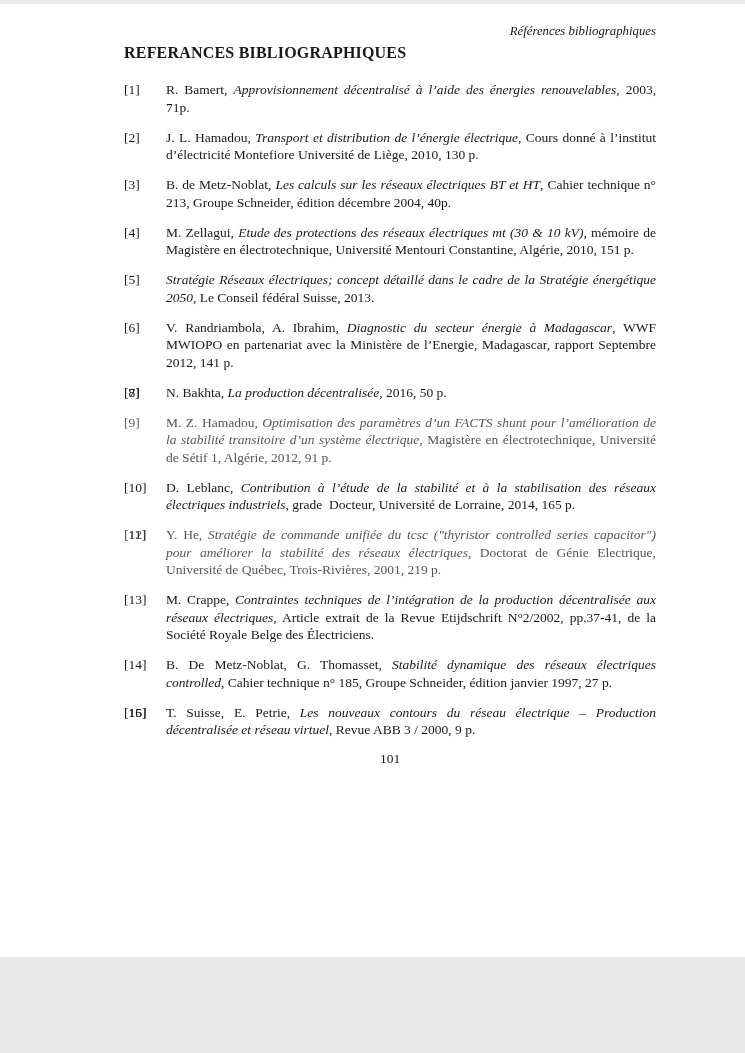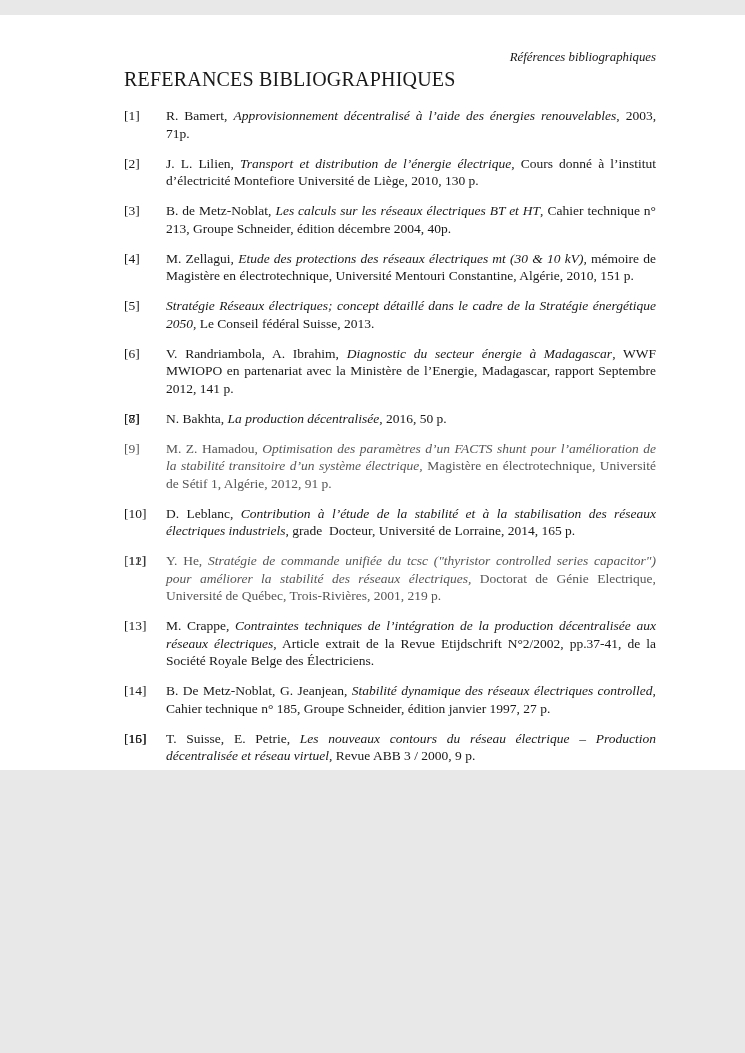--- a/index.html
+++ b/index.html
@@ -1,27 +1,27 @@
 <!DOCTYPE html>
 <html><head>
 <meta charset="utf-8">
 <style>
   html,body{margin:0;padding:0;background:#e8e8e8;}
   .page{
-    width:745px;height:755px;background:#ffffff;margin:15px auto;
+    width:745px;height:953px;background:#ffffff;margin:4px auto;
     font-family:"Liberation Serif","DejaVu Serif",serif;color:#181818;
-    box-sizing:border-box;padding:35px 89px 0 124px;position:relative;
+    box-sizing:border-box;padding:20px 89px 0 124px;position:relative;
     overflow:hidden;
   }
   .running-head{
     text-align:right;font-style:italic;font-size:12.8px;line-height:15px;
     margin:0 0 5px 0;
   }
   .doc-title{
-    font-weight:normal;font-size:20px;line-height:18px;letter-spacing:0.2px;
+    font-weight:bold;font-size:16px;line-height:18px;letter-spacing:0.2px;
     margin:0 0 19px 0;
   }
   .ref-list{display:block;}
   .ref{
     position:relative;padding-left:42px;text-align:justify;
     font-size:13.5px;line-height:17.5px;margin-bottom:12.5px;
   }
   .ref-num{position:absolute;left:0;top:0;font-style:normal;}
   .ref.muted{color:#565656;}
   .page-number{
@@ -29,30 +29,30 @@
   }
 </style>
 </head>
 <body>
 
 <div class="page">
   <div class="running-head">Références bibliographiques</div>
   <div class="doc-title">REFERANCES BIBLIOGRAPHIQUES</div>
   <div class="ref-list">
       <div class="ref"><span class="ref-num">[1]</span><span class="ref-body"><span>R. Bamert, </span><i>Approvisionnement décentralisé à l’aide des énergies renouvelables</i><span>, 2003, 71p.</span></span></div>
-      <div class="ref"><span class="ref-num">[2]</span><span class="ref-body"><span>J. L. Lilien, </span><i>Transport et distribution de l’énergie électrique</i><span>, Cours donné à l’institut d’électricité Montefiore Université de Liège, 2010, 130 p.</span></span></div>
+      <div class="ref"><span class="ref-num">[2]</span><span class="ref-body"><span>J. L. Hamadou, </span><i>Transport et distribution de l’énergie électrique</i><span>, Cours donné à l’institut d’électricité Montefiore Université de Liège, 2010, 130 p.</span></span></div>
       <div class="ref"><span class="ref-num">[3]</span><span class="ref-body"><span>B. de Metz-Noblat, </span><i>Les calculs sur les réseaux électriques BT et HT</i><span>, Cahier technique n° 213, Groupe Schneider, édition décembre 2004, 40p.</span></span></div>
       <div class="ref"><span class="ref-num">[4]</span><span class="ref-body"><span>M. Zellagui</span><i>, Etude des protections des réseaux électriques mt (30 &amp; 10 kV),</i><span> mémoire de Magistère en électrotechnique, Université Mentouri Constantine, Algérie, 2010, 151 p.</span></span></div>
       <div class="ref"><span class="ref-num">[5]</span><span class="ref-body"><i>Stratégie Réseaux électriques; concept détaillé dans le cadre de la Stratégie énergétique 2050</i><span>, Le Conseil fédéral Suisse, 2013.</span></span></div>
       <div class="ref"><span class="ref-num">[6]</span><span class="ref-body"><span>V. Randriambola, A. Ibrahim, </span><i>Diagnostic du secteur énergie à Madagascar</i><span>, WWF MWIOPO en partenariat avec la Ministère de l’Energie, Madagascar, rapport Septembre 2012, 141 p.</span></span></div>
       <div class="ref"><span class="ref-num">[7]</span></div>
       <div class="ref"><span class="ref-num">[8]</span><span class="ref-body"><span>N. Bakhta, </span><i>La production décentralisée</i><span>, 2016, 50 p.</span></span></div>
       <div class="ref muted"><span class="ref-num">[9]</span><span class="ref-body"><span>M. Z. Hamadou, </span><i>Optimisation des paramètres d’un FACTS shunt pour l’amélioration de la stabilité transitoire d’un système électrique,</i><span> Magistère en électrotechnique, Université de Sétif 1, Algérie, 2012, 91 p.</span></span></div>
       <div class="ref"><span class="ref-num">[10]</span><span class="ref-body"><span>D. Leblanc, </span><i>Contribution à l’étude de la stabilité et à la stabilisation des réseaux électriques industriels</i><span>, grade&nbsp; Docteur, Université de Lorraine, 2014, 165 p.</span></span></div>
       <div class="ref"><span class="ref-num">[11]</span></div>
       <div class="ref muted"><span class="ref-num">[12]</span><span class="ref-body"><span>Y. He, </span><i>Stratégie de commande unifiée du tcsc ("thyristor controlled series capacitor") pour améliorer la stabilité des réseaux électriques,</i><span> Doctorat de Génie Electrique, Université de Québec, Trois-Rivières, 2001, 219 p.</span></span></div>
       <div class="ref"><span class="ref-num">[13]</span><span class="ref-body"><span>M. Crappe</span><i>, Contraintes techniques de l’intégration de la production décentralisée aux réseaux électriques</i><span>, Article extrait de la Revue Etijdschrift N°2/2002, pp.37-41, de la Société Royale Belge des Électriciens.</span></span></div>
-      <div class="ref"><span class="ref-num">[14]</span><span class="ref-body"><span>B. De Metz-Noblat, G. Jeanjean, </span><i>Stabilité dynamique des réseaux électriques controlled</i><span>, Cahier technique n° 185, Groupe Schneider, édition janvier 1997, 27 p.</span></span></div>
+      <div class="ref"><span class="ref-num">[14]</span><span class="ref-body"><span>B. De Metz-Noblat, G. Thomasset, </span><i>Stabilité dynamique des réseaux électriques controlled</i><span>, Cahier technique n° 185, Groupe Schneider, édition janvier 1997, 27 p.</span></span></div>
       <div class="ref"><span class="ref-num">[15]</span></div>
       <div class="ref"><span class="ref-num">[16]</span><span class="ref-body"><span>T. Suisse, E. Petrie, </span><i>Les nouveaux contours du réseau électrique – Production décentralisée et réseau virtuel</i><span>, Revue ABB 3 / 2000, 9 p.</span></span></div>
     </div>
   <div class="page-number">101</div>
 </div>
 
 </body></html>

